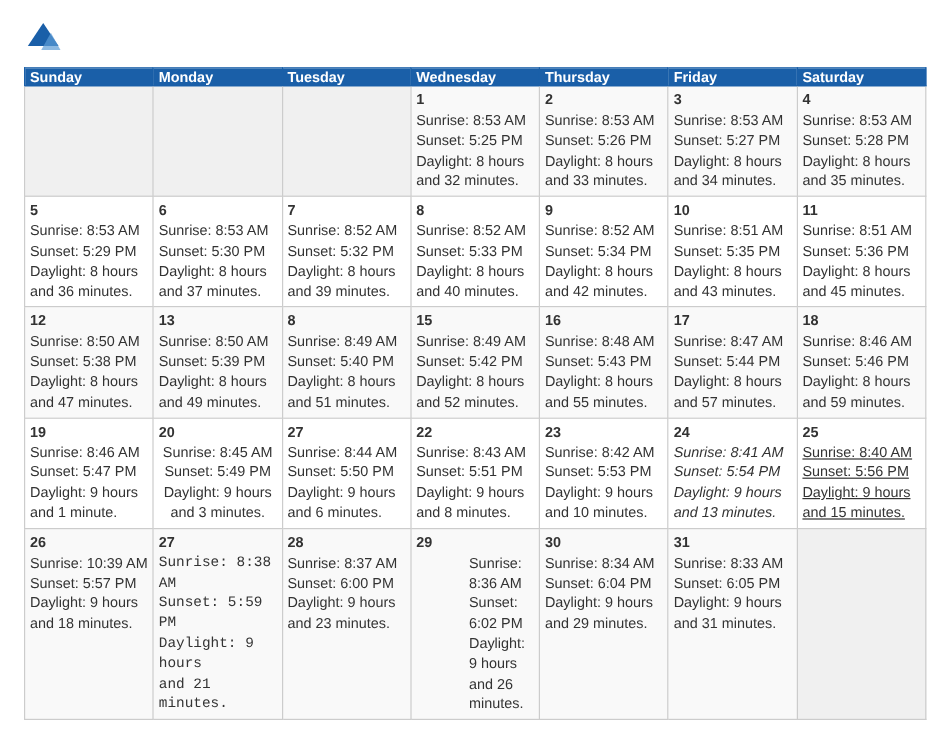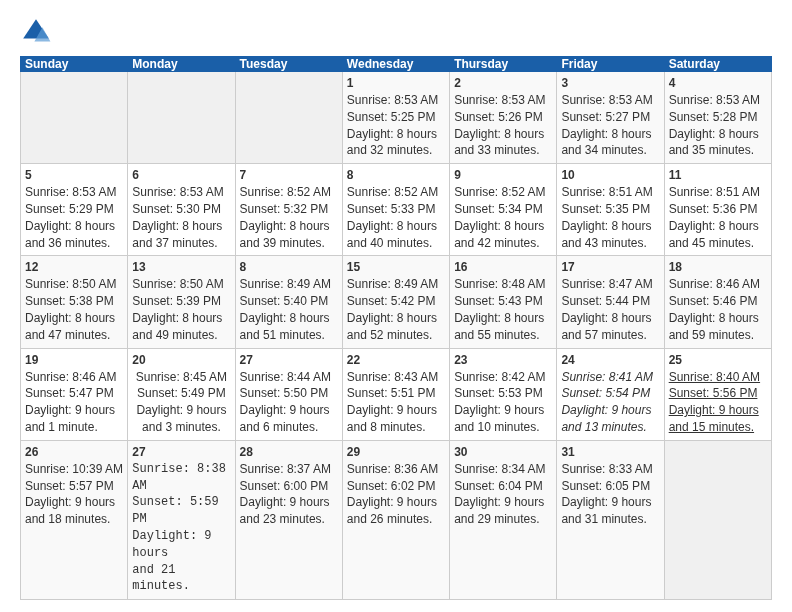--- a/index.html
+++ b/index.html
@@ -343,21 +343,21 @@
           </td>
           <td>
             <span class="day-num">28</span>
             <div class="day-info" style="white-space: pre-line;">Sunrise: 8:37 AM
 Sunset: 6:00 PM
 Daylight: 9 hours
 and 23 minutes.</div>
           </td>
           <td>
             <span class="day-num">29</span>
-            <div class="day-info" style="white-space: pre-line;">Sunrise: 8:36 AM
+            <div class="day-info" style="white-space: pre-line; margin-left: 44px;">Sunrise: 8:36 AM
 Sunset: 6:02 PM
 Daylight: 9 hours
 and 26 minutes.</div>
           </td>
           <td>
             <span class="day-num">30</span>
             <div class="day-info" style="white-space: pre-line;">Sunrise: 8:34 AM
 Sunset: 6:04 PM
 Daylight: 9 hours
 and 29 minutes.</div>

